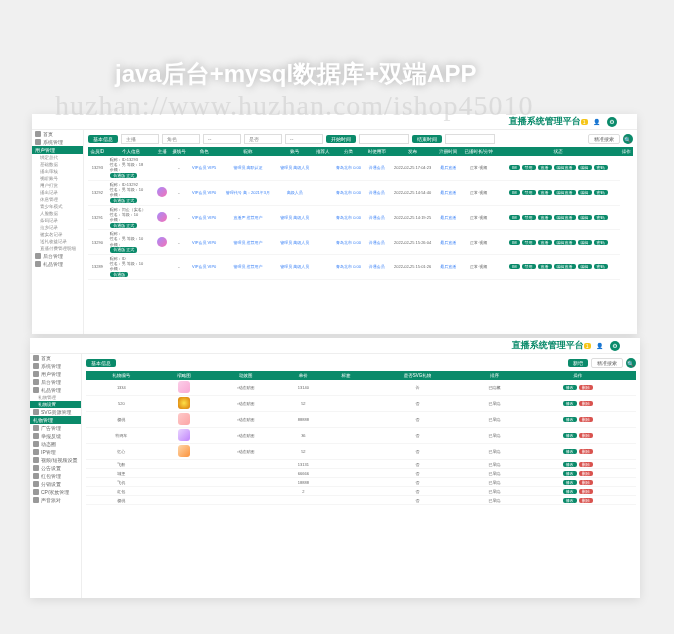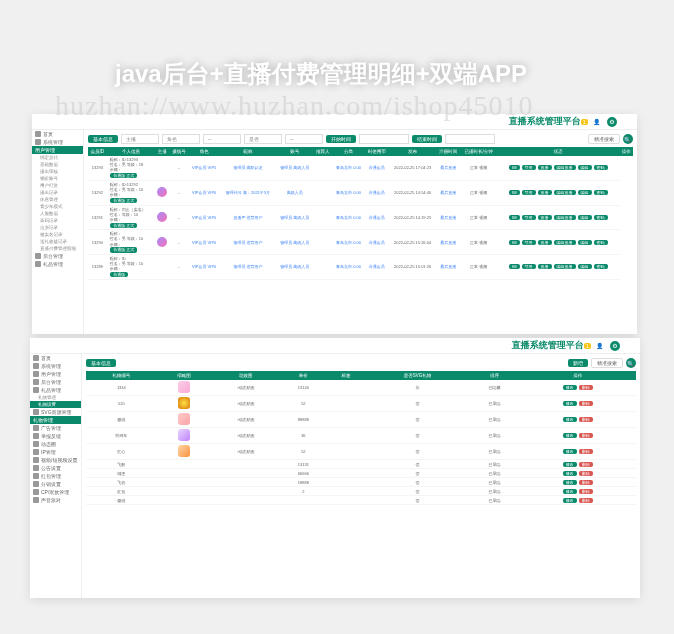--- a/index.html
+++ b/index.html
@@ -40,21 +40,21 @@
 .g4{background:linear-gradient(135deg,#e9d5ff,#c084fc)}
 .g5{background:linear-gradient(135deg,#fed7aa,#fb923c)}
 .link{color:#3b82f6}
 .actions{display:flex;gap:1px;justify-content:center;flex-wrap:wrap}
 .info-cell{text-align:left;padding-left:3px;line-height:1.3}
 .sm-icon{width:6px;height:6px;display:inline-block;background:#999;border-radius:1px}
 </style>
 </head>
 <body>
 
-<div class="watermark-title">java后台+直播付费管理明细+双端APP</div>
+<div class="watermark-title">java后台+mysql数据库+双端APP</div>
 <div class="watermark-url">huzhan://www.huzhan.com/ishop45010</div>
 
 <div class="app-panel panel1">
   <div class="app-header">
     <span class="app-title">直播系统管理平台</span>
     <div class="header-icons">
       <span class="badge">1</span>
       <span>👤</span>
       <span class="icon-btn">⚙</span>
     </div>

